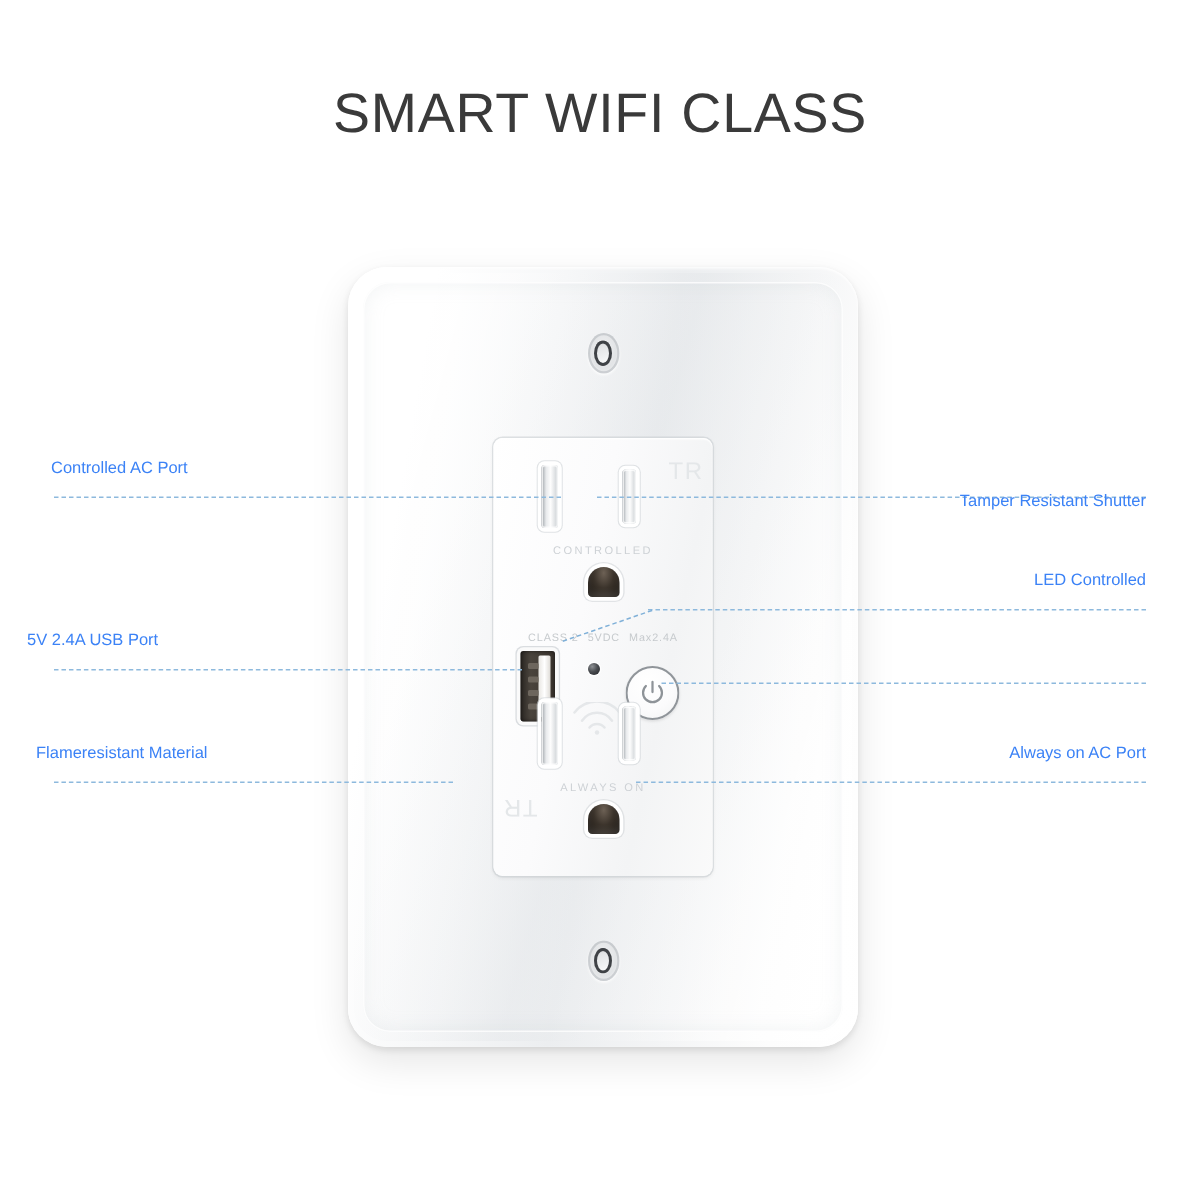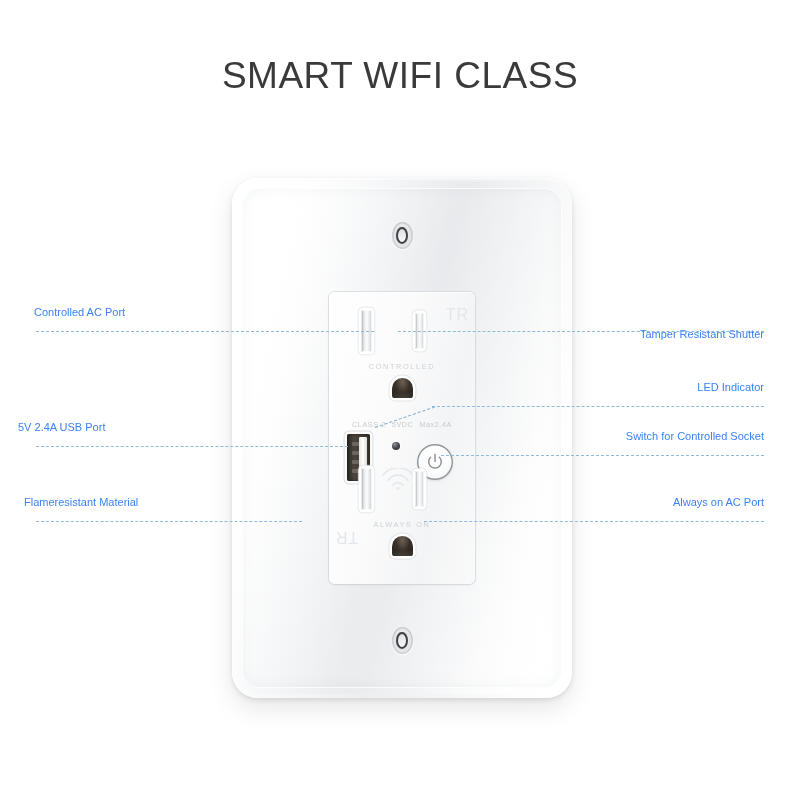--- a/index.html
+++ b/index.html
@@ -288,17 +288,16 @@
   <div class="leader" style="left:432px; top:406px; width:332px;"></div>
   <div class="leader-diag" style="left:375px; top:427px; width:63px; transform:rotate(-19deg);"></div>
   <div class="leader" style="left:441px; top:455px; width:323px;"></div>
   <div class="leader" style="left:424px; top:521px; width:340px;"></div>
 
   <div class="label left" style="left:34px; top:306px;">Controlled AC Port</div>
   <div class="label left" style="left:18px; top:421px;">5V 2.4A USB Port</div>
   <div class="label left" style="left:24px; top:496px;">Flameresistant Material</div>
 
   <div class="label right" style="right:36px; top:304px;margin-top:24px;">Tamper Resistant Shutter</div>
-  <div class="label right" style="right:36px; top:381px;">LED Indicator</div>
-  <div class="label right" style="right:36px; top:430px;">Switch for Controlled Socket</div>
+  <div class="label right" style="right:36px; top:381px;">LED Controlled</div>
   <div class="label right" style="right:36px; top:496px;margin-left:28px;">Always on AC Port</div>
 
 </div>
 
 </body></html>

